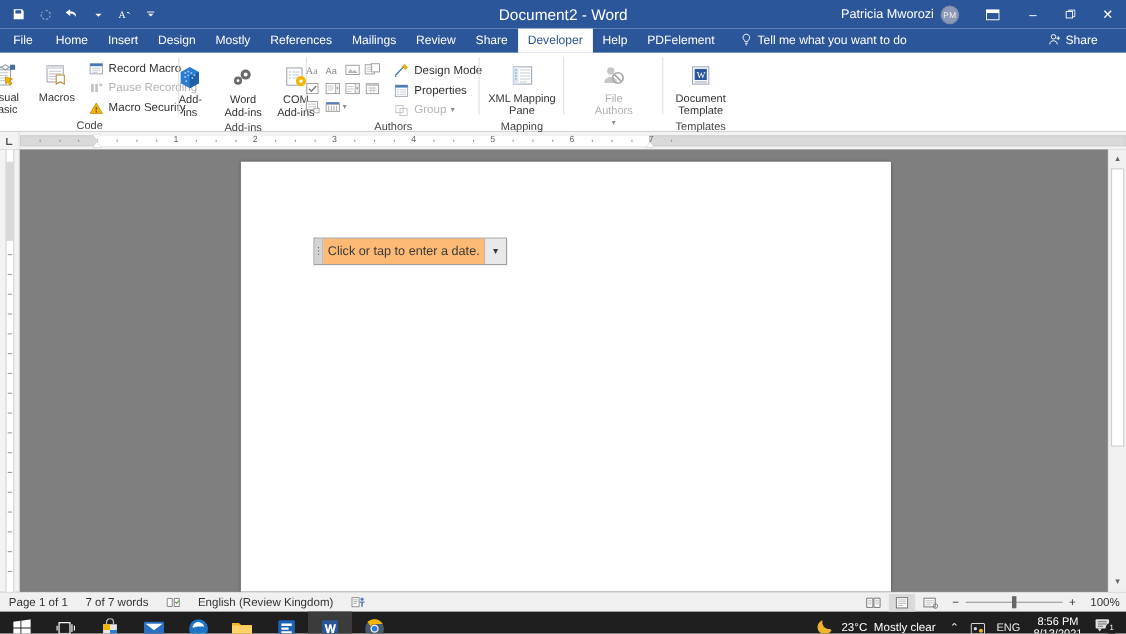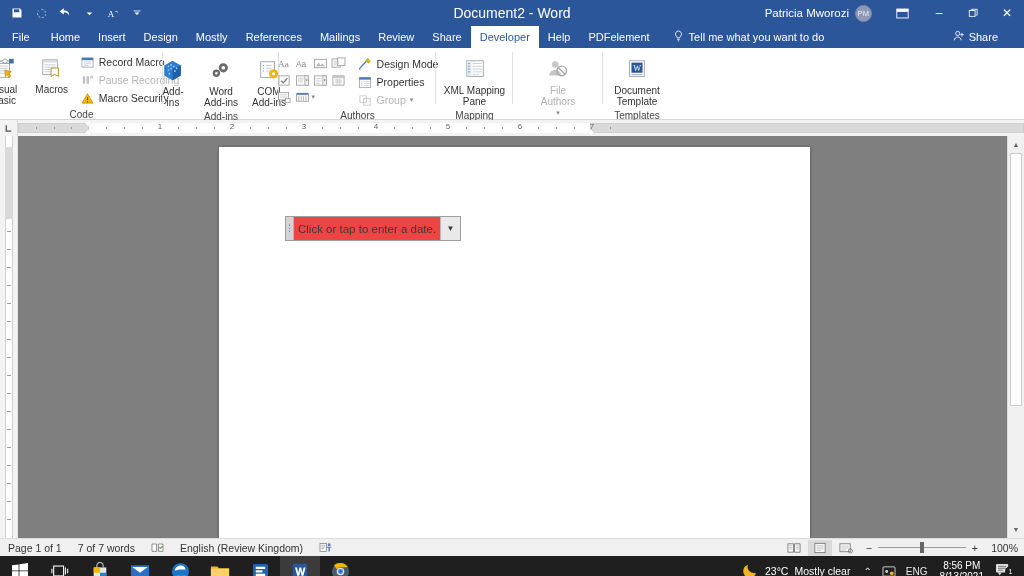--- a/index.html
+++ b/index.html
@@ -146,21 +146,21 @@
   .datectl {
     position: absolute; left: 66px; top: 69px; display: flex; align-items: stretch;
     border: 1px solid #9f9f9f; background: #e9e9e9; height: 25px;
   }
   .ctl-handle {
     width: 8px; background: #d3d3d3; border-right: 1px solid #b5b5b5;
     display: flex; align-items: center; justify-content: center;
     color: #6c6c6c; font-size: 9px; line-height: 5px; letter-spacing: 0;
   }
   .ctl-text {
-    background: #ef4444; color: #3a3a3a; font-size: 11.5px; display: flex;
+    background: #fdba74; color: #3a3a3a; font-size: 11.5px; display: flex;
     align-items: center; padding: 0 4px; white-space: nowrap;
   }
   .ctl-drop {
     width: 20px; background: #e9e9e9; border-left: 1px solid #b9b9b9;
     display: flex; align-items: center; justify-content: center;
     color: #3a3a3a; font-size: 8px;
   }
   .vscroll {
     width: 17px; background: #f0f0f0; border-left: 1px solid #dcdcdc;
     display: flex; flex-direction: column; align-items: stretch;

